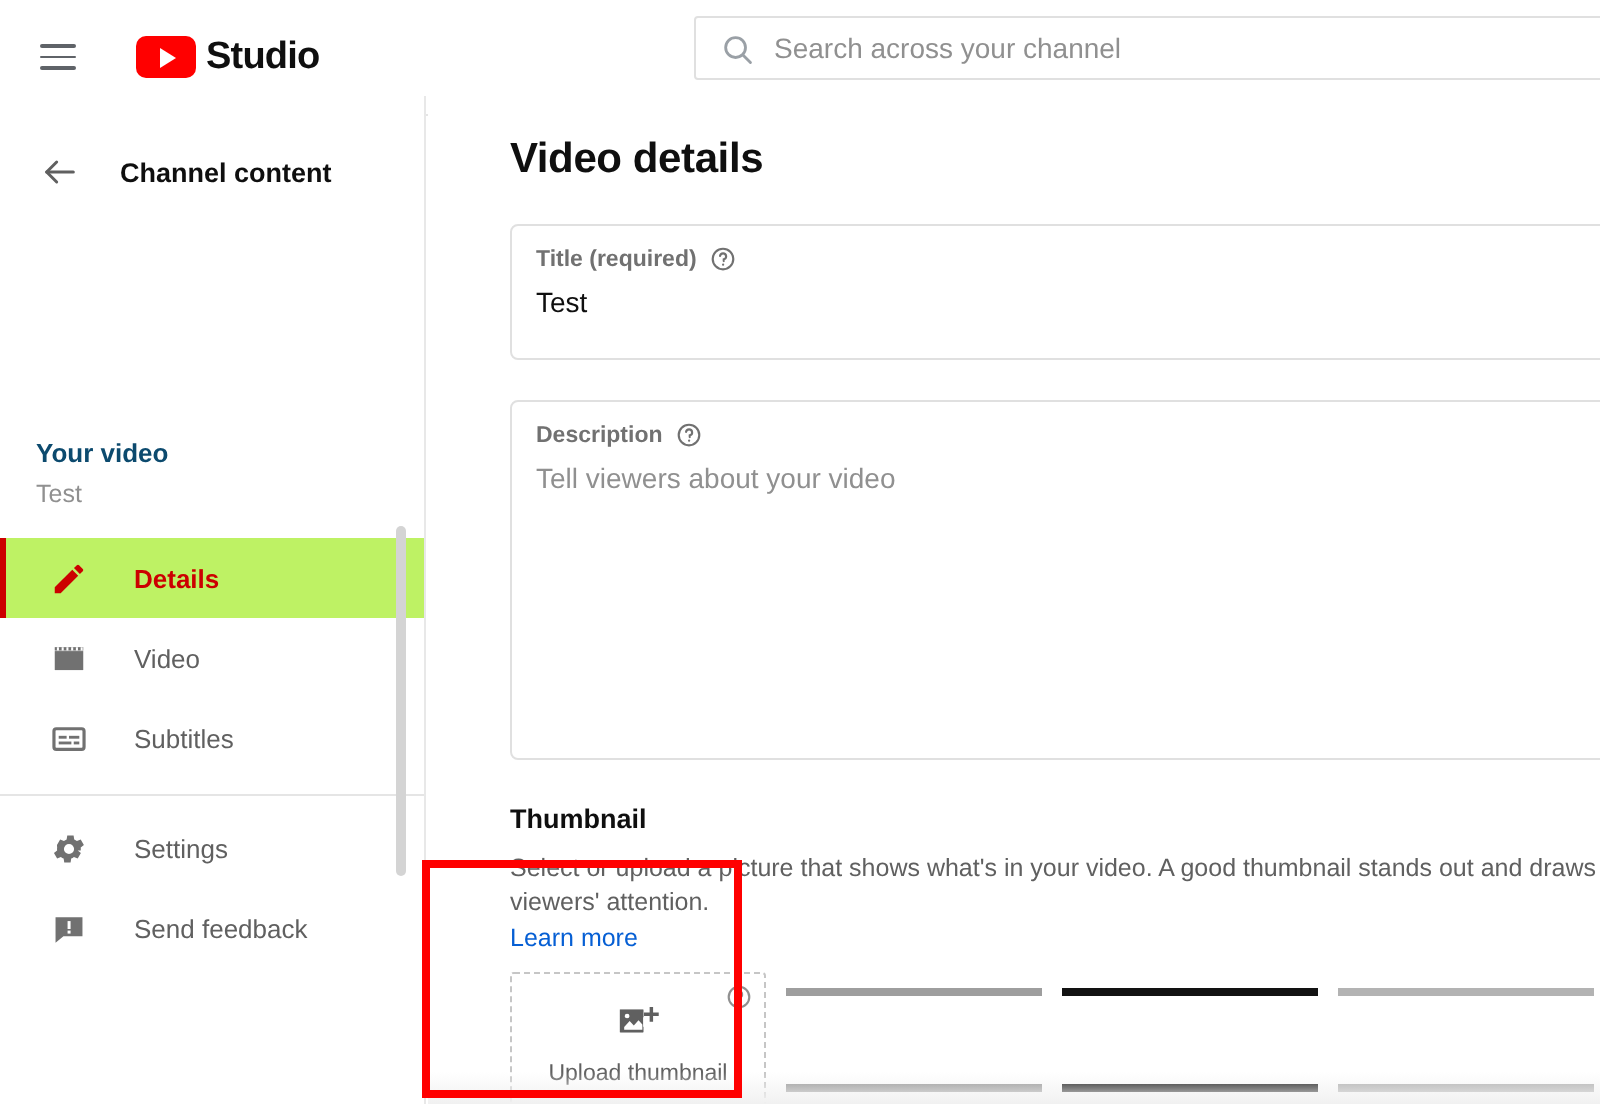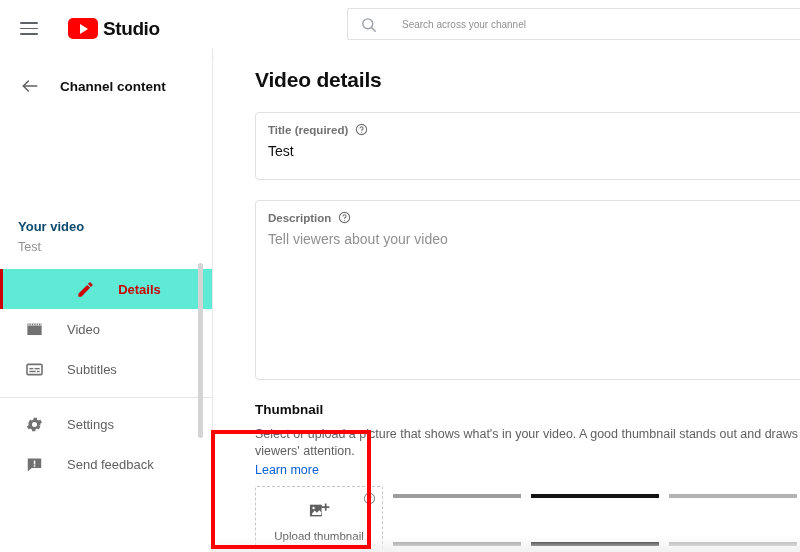--- a/index.html
+++ b/index.html
@@ -96,23 +96,23 @@
   }
   .search-icon {
     margin-left: 12px;
     flex: 0 0 auto;
     display: flex;
   }
   .search-input {
     border: 0;
     outline: 0;
     background: transparent;
-    margin-left: 23px;
+    margin-left: 8px;
     font-family: "Liberation Sans", sans-serif;
-    font-size: 10px;
+    font-size: 14px;
     color: #0f0f0f;
     width: 380px;
   }
   .search-input::placeholder { color: #909090; }
 
   
   .sidebar {
     position: absolute;
     top: 48px; left: 0;
     width: 213px;
@@ -165,22 +165,21 @@
   }
   .nav-item {
     position: relative;
     display: flex;
     align-items: center;
     height: 40px;
     cursor: pointer;
     box-sizing: border-box;
   }
   .nav-item.active {
-    background: #5eead4;
-    justify-content: center;
+    background: #bef264;
   }
   .nav-item.active::before {
     content: "";
     position: absolute;
     left: 0; top: 0;
     width: 3px; height: 40px;
     background: #cc0000;
   }
   .nav-ico {
     width: 24px; height: 24px;

